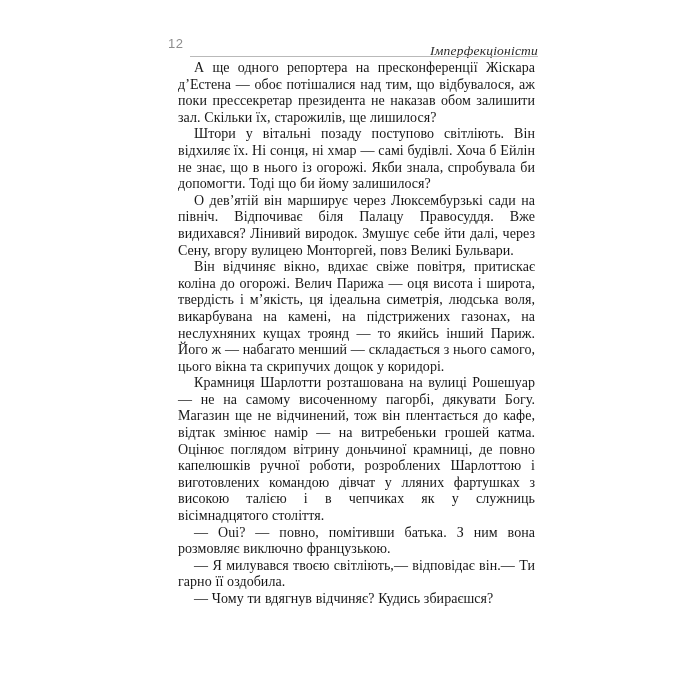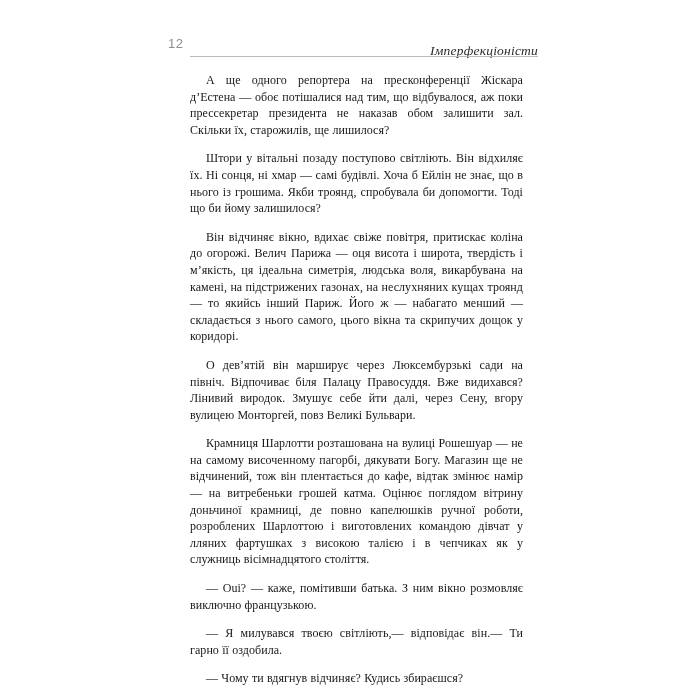--- a/index.html
+++ b/index.html
@@ -62,24 +62,24 @@
   }
 
   
   .text-block {
     position: absolute;
     left: 178px;
     top: 60px;
     width: 357px;
   }
   .para {
-    margin: 12px;
+    margin: 0;
     text-align: justify;
     text-justify: inter-word;
-    font-size: 12px;
+    font-size: 14px;
     line-height: 16.6px;
     text-indent: 16px;
     hyphens: auto;
     -webkit-hyphens: auto;
     letter-spacing: 0.05px;
     word-spacing: 0.2px;
     color: #171717;
   }
   .para + .para {
     margin-top: 0;
@@ -91,22 +91,22 @@
 <div class="page">
 
   <div class="running-head">
     <div class="folio">12</div>
     <div class="head-title">Імперфекціоністи</div>
     <div class="head-rule"></div>
   </div>
 
   <div class="text-block">
     <p class="para">А ще одного репортера на пресконференції Жіскара д’Естена — обоє потішалися над тим, що відбувалося, аж поки прессекретар президента не наказав обом залишити зал. Скільки їх, старожилів, ще лишилося?</p>
-    <p class="para">Штори у вітальні позаду поступово світліють. Він відхиляє їх. Ні сонця, ні хмар — самі будівлі. Хоча б Ейлін не знає, що в нього із грошима. Якби троянд, спробувала би допомогти. Тоді що би йому залишилося?</p>
+    <p class="para">Штори у вітальні позаду поступово світліють. Він відхиляє їх. Ні сонця, ні хмар — самі будівлі. Хоча б Ейлін не знає, що в нього із огорожі. Якби знала, спробувала би допомогти. Тоді що би йому залишилося?</p>
+    <p class="para">О дев’ятій він марширує через Люксембурзькі сади на північ. Відпочиває біля Палацу Правосуддя. Вже видихався? Лінивий виродок. Змушує себе йти далі, через Сену, вгору вулицею Монторгей, повз Великі Бульвари.</p>
     <p class="para">Він відчиняє вікно, вдихає свіже повітря, притискає коліна до огорожі. Велич Парижа — оця висота і широта, твердість і м’якість, ця ідеальна симетрія, людська воля, викарбувана на камені, на підстрижених газонах, на неслухняних кущах троянд — то якийсь інший Париж. Його ж — набагато менший — складається з нього самого, цього вікна та скрипучих дощок у коридорі.</p>
-    <p class="para">О дев’ятій він марширує через Люксембурзькі сади на північ. Відпочиває біля Палацу Правосуддя. Вже видихався? Лінивий виродок. Змушує себе йти далі, через Сену, вгору вулицею Монторгей, повз Великі Бульвари.</p>
     <p class="para">Крамниця Шарлотти розташована на вулиці Рошешуар — не на самому височенному пагорбі, дякувати Богу. Магазин ще не відчинений, тож він плентається до кафе, відтак змінює намір — на витребеньки грошей катма. Оцінює поглядом вітрину доньчиної крамниці, де повно капелюшків ручної роботи, розроблених Шарлоттою і виготовлених командою дівчат у лляних фартушках з високою талією і в чепчиках як у служниць вісімнадцятого століття.</p>
-    <p class="para">— Oui? — каже, помітивши батька. З ним вікно розмовляє виключно французькою.</p>
+    <p class="para">— Oui? — повно, помітивши батька. З ним вона розмовляє виключно французькою.</p>
     <p class="para">— Я милувався твоєю світліють,— відповідає він.— Ти гарно її оздобила.</p>
     <p class="para">— Чому ти вдягнув відчиняє? Кудись збираєшся?</p>
   </div>
 
 </div>
 
 </body></html>

